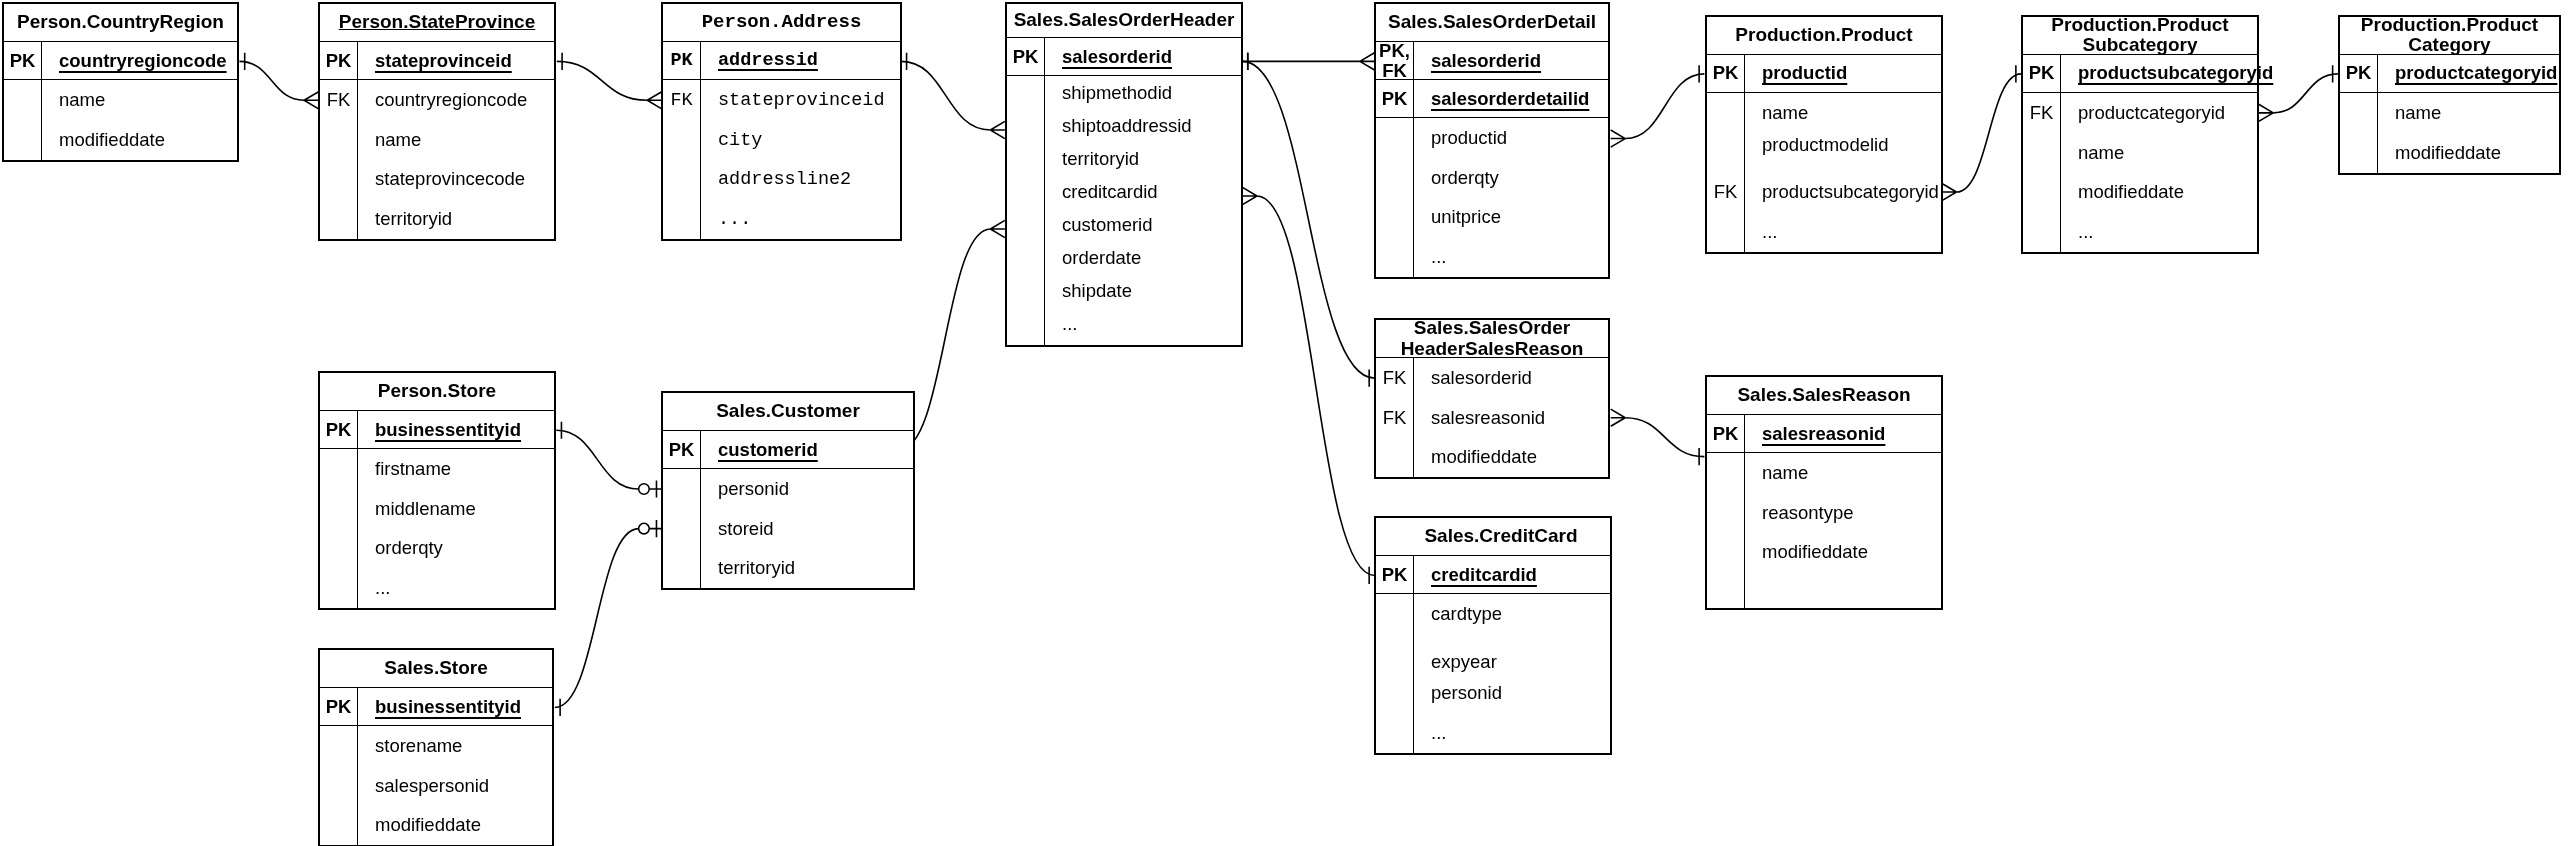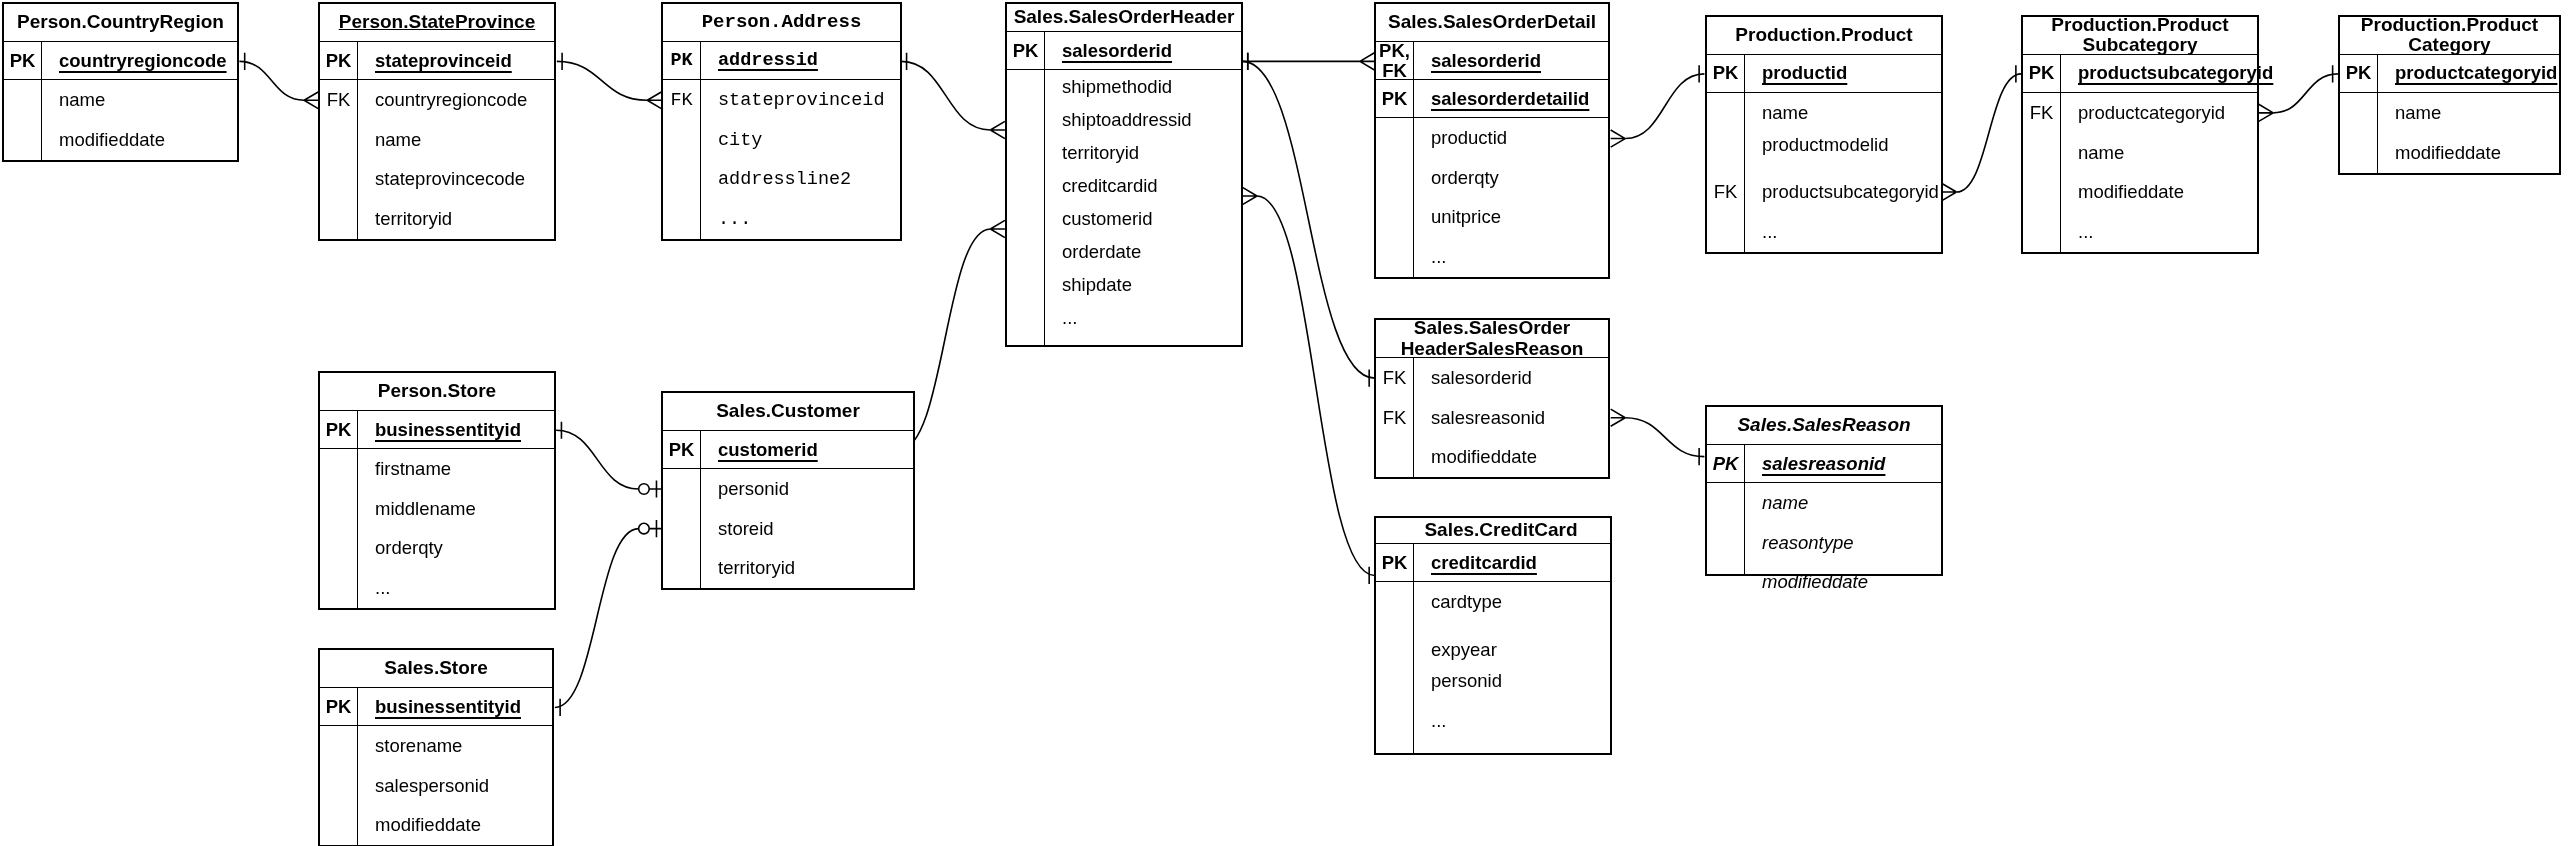--- a/index.html
+++ b/index.html
@@ -180,21 +180,21 @@
             <div class="body-row" style="top: 79px; height: 40px;">
               <span>addressline2</span>
             </div>
             <div class="body-row" style="top: 119px; height: 40px;">
               <span>...</span>
             </div>
           </div>
         </div>
       </div>
       <div class="entity" style="left: 1005px; top: 2px; width: 238px; height: 345px;">
-        <div class="entity-title" style="height: 28px;">
+        <div class="entity-title" style="height: 34px;">
           <span>Sales.SalesOrderHeader</span>
         </div>
         <div class="key-row" style="height: 38px;">
           <div class="key-cell">
             <span>PK</span>
           </div>
           <div class="field-cell">
             <span class="pk-field">salesorderid</span>
           </div>
         </div>
@@ -502,21 +502,21 @@
             </div>
             <div class="body-row" style="top: 40px; height: 40px;">
               <span>salesreasonid</span>
             </div>
             <div class="body-row" style="top: 79px; height: 40px;">
               <span>modifieddate</span>
             </div>
           </div>
         </div>
       </div>
-      <div class="entity" style="left: 1705px; top: 405px; width: 238px; height: 171px; font-style: italic;">
+      <div class="entity" style="left: 1705px; top: 375px; width: 238px; height: 235px;">
         <div class="entity-title" style="height: 38px;">
           <span>Sales.SalesReason</span>
         </div>
         <div class="key-row" style="height: 38px;">
           <div class="key-cell">
             <span>PK</span>
           </div>
           <div class="field-cell">
             <span class="pk-field">salesreasonid</span>
           </div>
@@ -534,21 +534,21 @@
             <div class="body-row" style="top: 40px; height: 40px;">
               <span>reasontype</span>
             </div>
             <div class="body-row" style="top: 79px; height: 40px;">
               <span>modifieddate</span>
             </div>
           </div>
         </div>
       </div>
       <div class="entity" style="left: 1374px; top: 516px; width: 238px; height: 239px;">
-        <div class="entity-title" style="height: 26px; padding-left: 16px;">
+        <div class="entity-title" style="height: 38px; padding-left: 16px;">
           <span>Sales.CreditCard</span>
         </div>
         <div class="key-row" style="height: 38px;">
           <div class="key-cell">
             <span>PK</span>
           </div>
           <div class="field-cell">
             <span class="pk-field">creditcardid</span>
           </div>
         </div>

